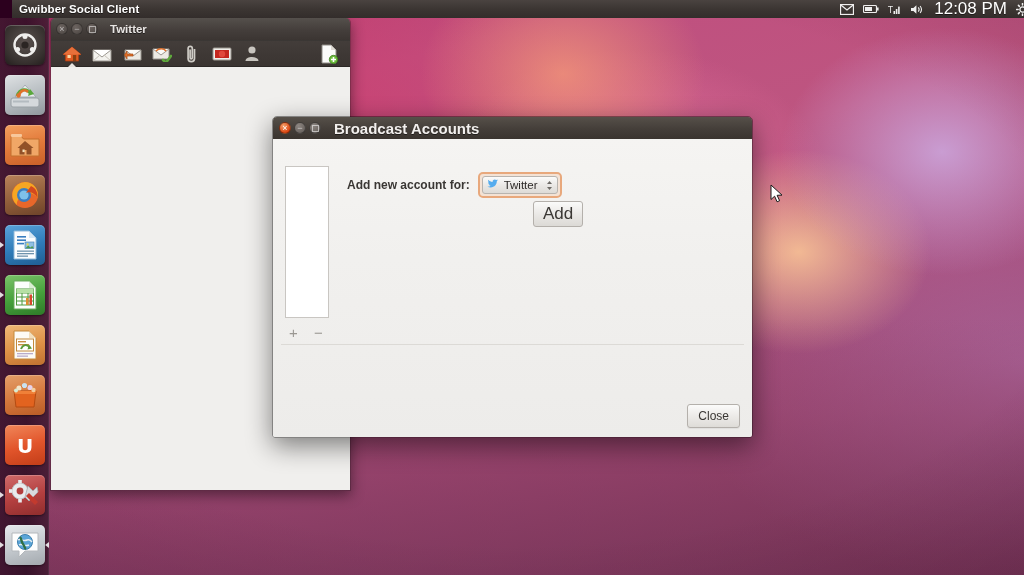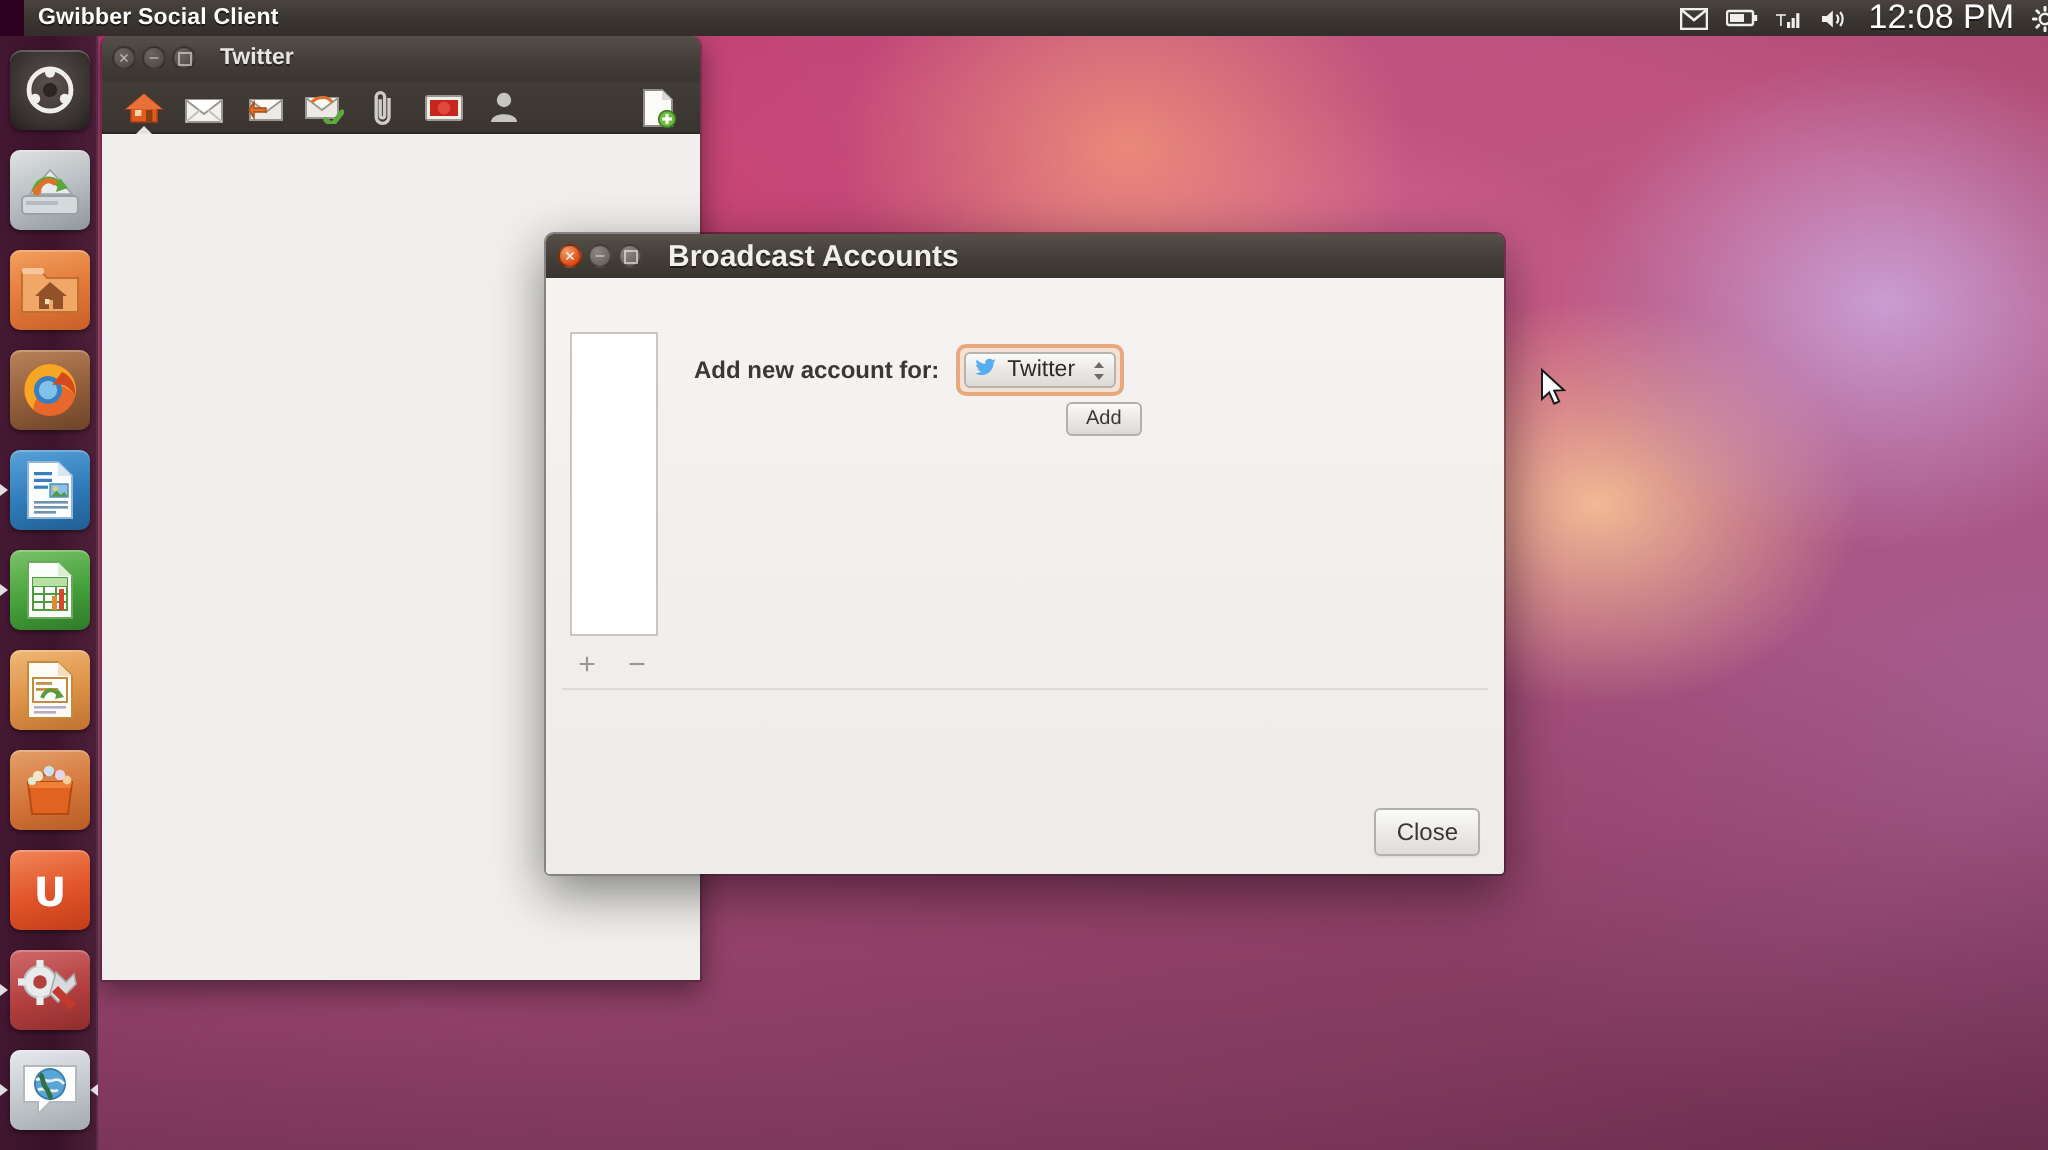--- a/index.html
+++ b/index.html
@@ -154,21 +154,21 @@
     display: flex; align-items: center; gap: 5px;
     width: 76px; height: 18px; padding: 0 4px;
     background: linear-gradient(180deg, #fbfbfa 0%, #e9e7e4 55%, #dddbd7 100%);
     border: 1px solid #b8b4af; border-radius: 3px;
     font-size: 11.5px; color: #2e2b29;
   }
   #svc-select .lbl { flex: 1; }
   .spin { display: flex; flex-direction: column; gap: 2px; }
   #add-btn {
     position: absolute; left: 260px; top: 62px;
-    padding: 2px 9px; font-size: 10px; color: #3a3734;
+    padding: 2px 9px; font-size: 17px; color: #3a3734;
     background: linear-gradient(180deg, #fafaf9 0%, #e9e7e4 55%, #dcdad6 100%);
     border: 1px solid #b4b0ab; border-radius: 3px;
   }
   #dlg-sep { position: absolute; left: 8px; right: 8px; top: 205px; height: 1px; background: #dcdad6; }
   #close-btn {
     position: absolute; right: 12px; bottom: 11px;
     padding: 4px 10px; font-size: 12px; color: #3a3734;
     background: linear-gradient(180deg, #fbfbfa 0%, #eceae7 52%, #dedcd8 100%);
     border: 1px solid #b4b0ab; border-radius: 3px;
     box-shadow: 0 1px 1px rgba(0,0,0,0.06);

